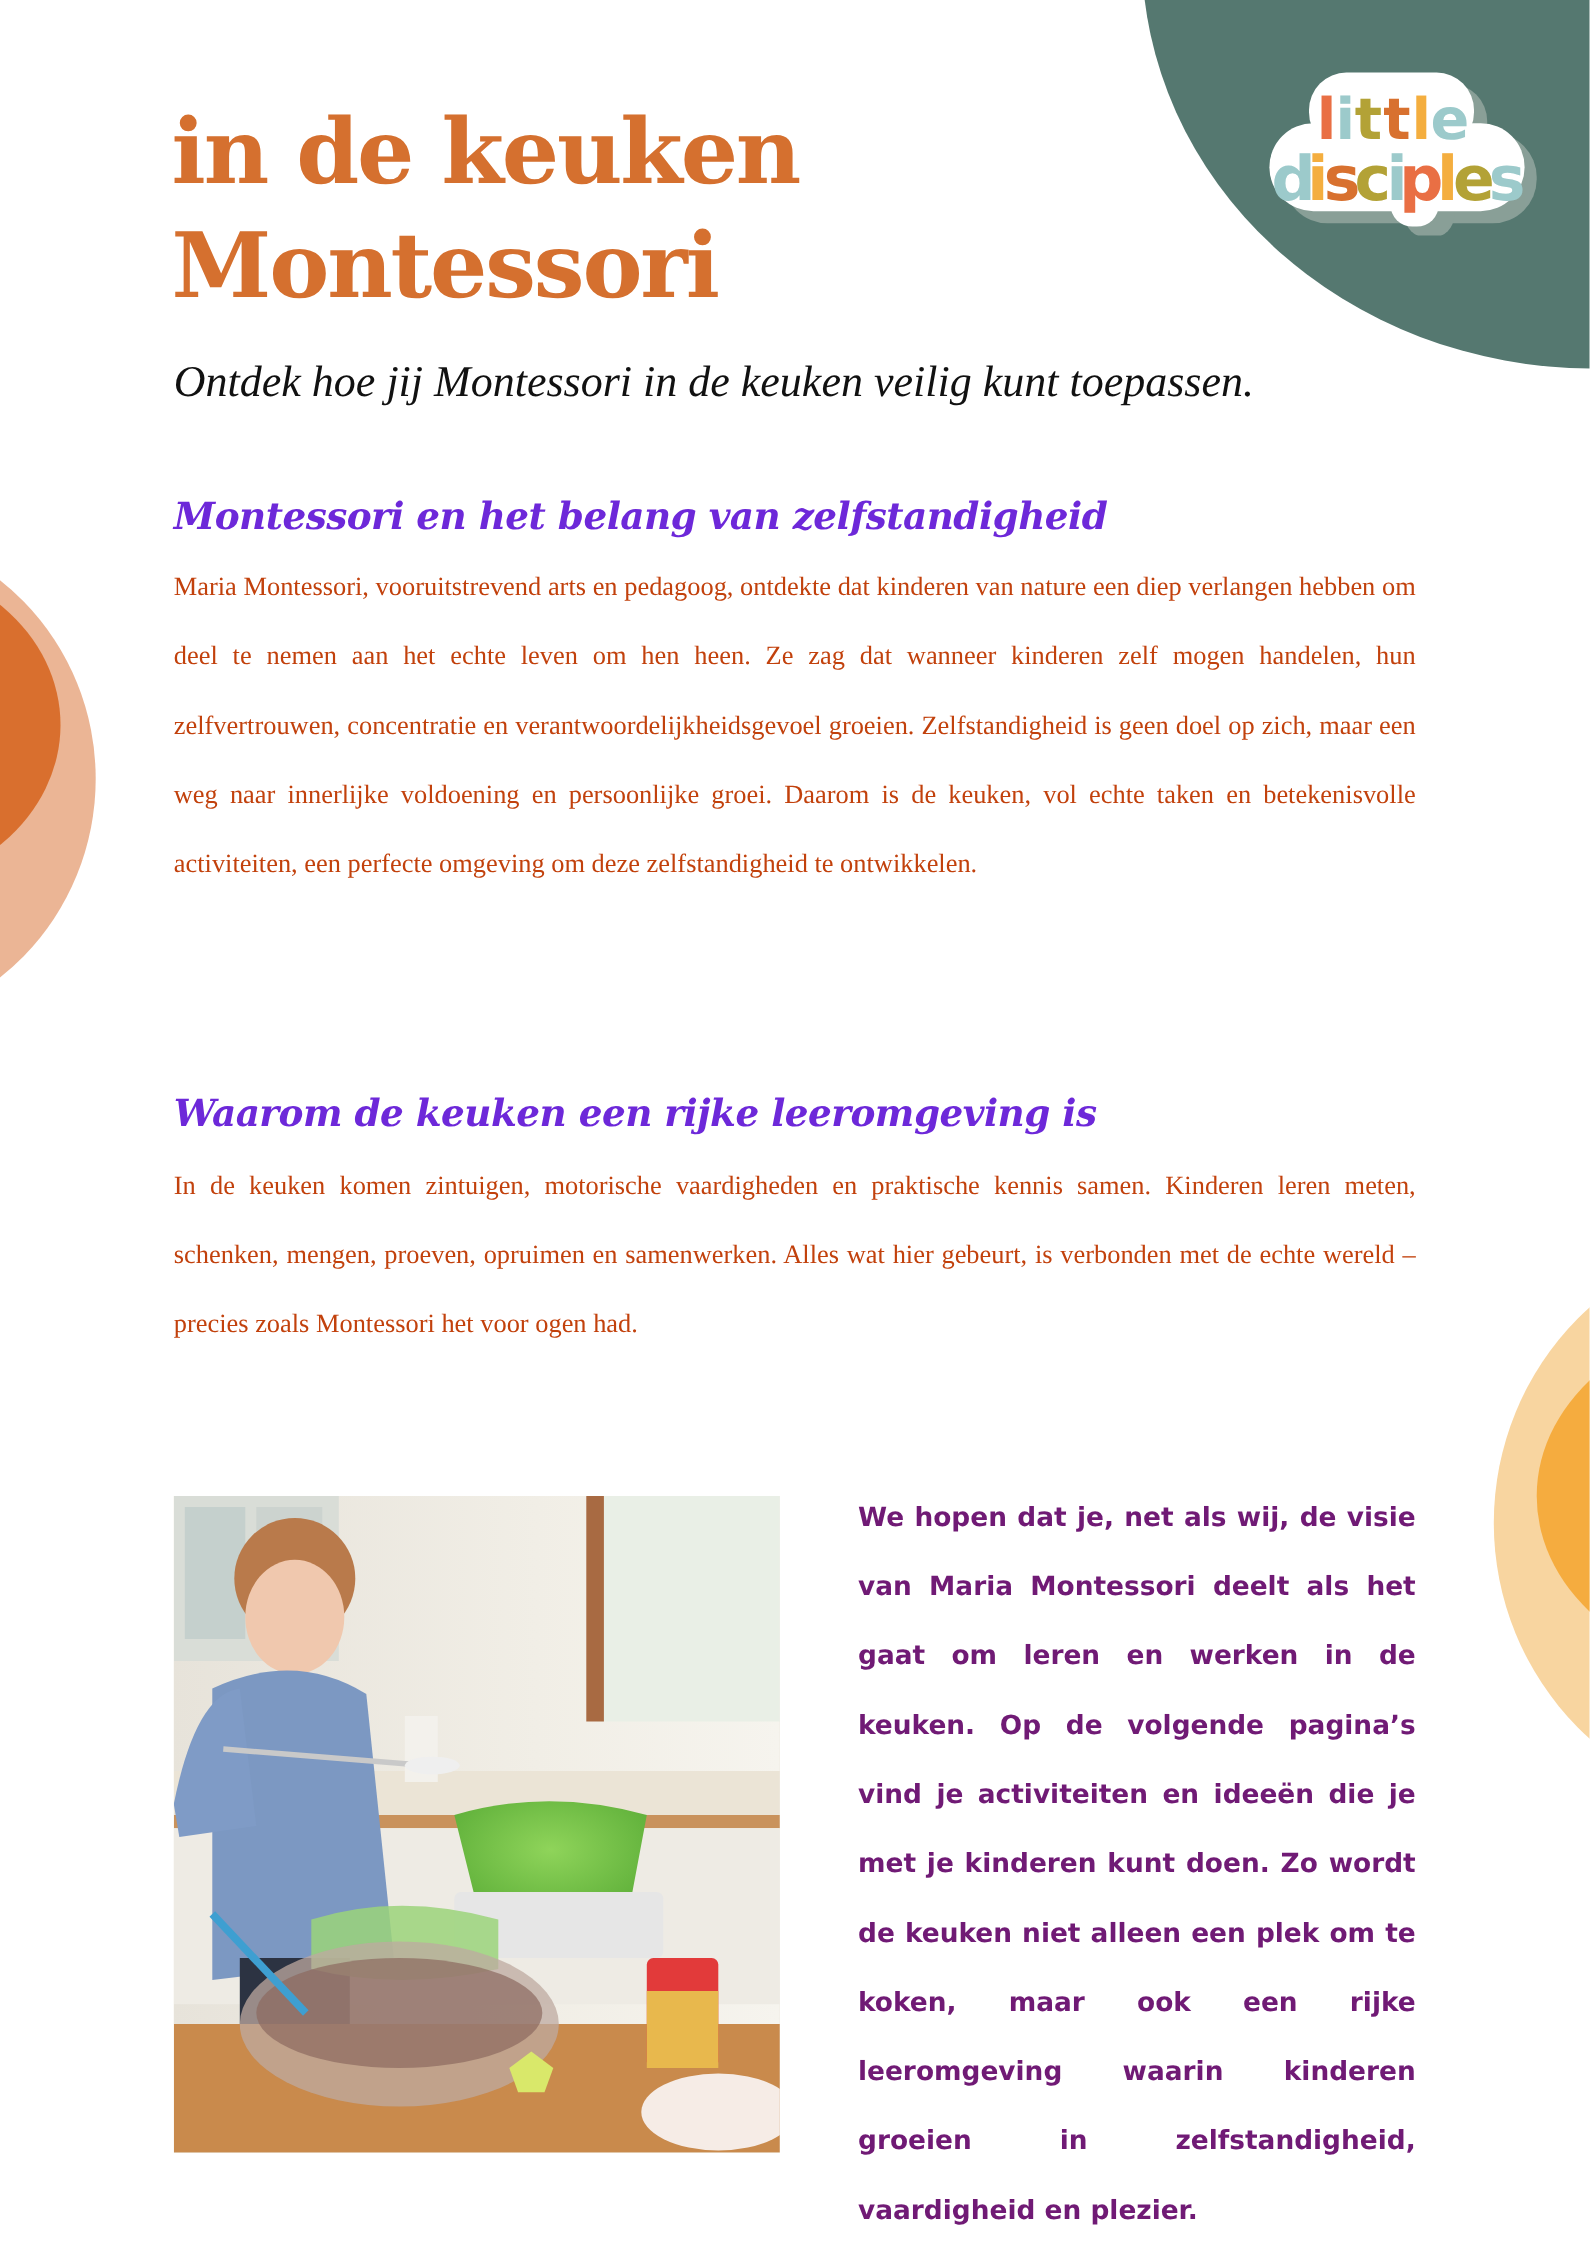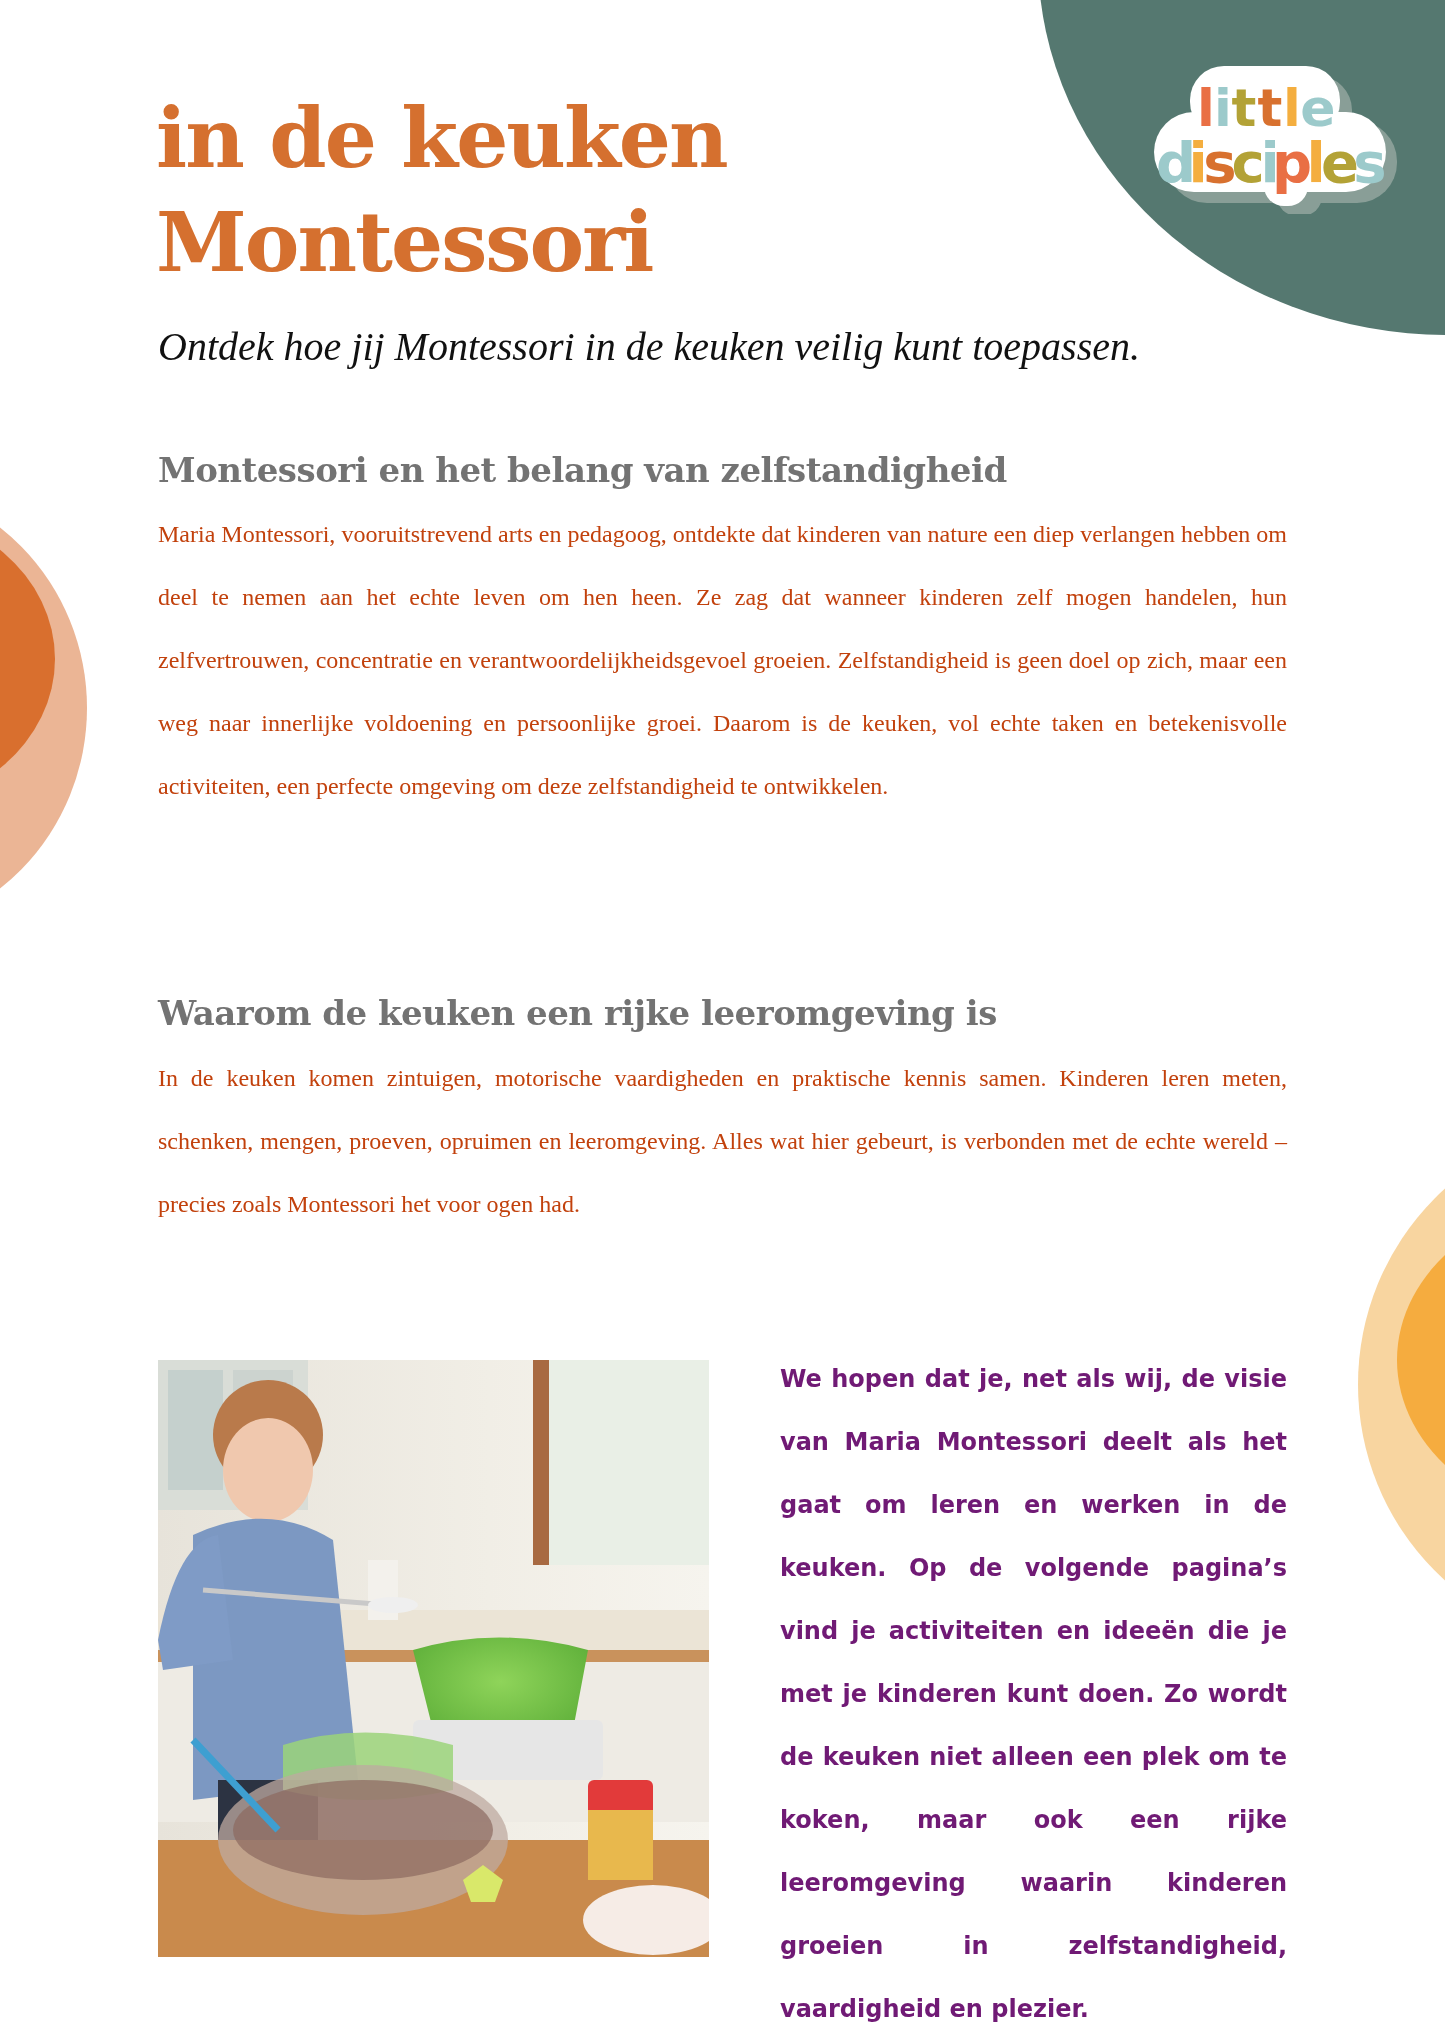--- a/index.html
+++ b/index.html
@@ -28,21 +28,21 @@
   }
   .title span { display: block; }
   .subtitle {
     position: absolute; left: 158px; top: 322px; margin: 0;
     font-family: Liberation Serif, serif; font-style: italic;
     font-size: 40px; line-height: 50px; color: #111111;
   }
   .heading {
     position: absolute; left: 158px; margin: 0;
     font-family: "DejaVu Serif", serif; font-weight: bold;
-    color: #737373; font-size: 34px; line-height: 44px; letter-spacing: -0.5px;
+    color: #6d28d9; font-size: 34px; line-height: 44px; letter-spacing: -0.5px; font-style: italic;
   }
   .h1pos { top: 448px; }
   .h2pos { top: 991px; }
   .body-text {
     position: absolute; left: 158px; width: 1129px; margin: 0;
     font-family: Liberation Serif, serif; font-size: 24px; line-height: 63px;
     text-align: justify; color: #c2410c;
   }
   .p1pos { top: 503px; }
   .p2pos { top: 1047px; }
@@ -103,21 +103,21 @@
   <span>in de keuken</span>
   <span>Montessori</span>
 </h1>
 
 <p class="subtitle">Ontdek hoe jij Montessori in de keuken veilig kunt toepassen.</p>
 
 <h2 class="heading h1pos">Montessori en het belang van zelfstandigheid</h2>
 <p class="body-text p1pos">Maria Montessori, vooruitstrevend arts en pedagoog, ontdekte dat kinderen van nature een diep verlangen hebben om deel te nemen aan het echte leven om hen heen. Ze zag dat wanneer kinderen zelf mogen handelen, hun zelfvertrouwen, concentratie en verantwoordelijkheidsgevoel groeien. Zelfstandigheid is geen doel op zich, maar een weg naar innerlijke voldoening en persoonlijke groei. Daarom is de keuken, vol echte taken en betekenisvolle activiteiten, een perfecte omgeving om deze zelfstandigheid te ontwikkelen.</p>
 
 <h2 class="heading h2pos">Waarom de keuken een rijke leeromgeving is</h2>
-<p class="body-text p2pos">In de keuken komen zintuigen, motorische vaardigheden en praktische kennis samen. Kinderen leren meten, schenken, mengen, proeven, opruimen en leeromgeving. Alles wat hier gebeurt, is verbonden met de echte wereld – precies zoals Montessori het voor ogen had.</p>
+<p class="body-text p2pos">In de keuken komen zintuigen, motorische vaardigheden en praktische kennis samen. Kinderen leren meten, schenken, mengen, proeven, opruimen en samenwerken. Alles wat hier gebeurt, is verbonden met de echte wereld – precies zoals Montessori het voor ogen had.</p>
 
 <div class="photo" title="Kind dat met een lepel ingrediënten afmeet in de keuken">
   <svg viewBox="0 0 551 597" preserveAspectRatio="none" xmlns="http://www.w3.org/2000/svg">
     <defs>
       <linearGradient id="wall" x1="0" y1="0" x2="1" y2="0">
         <stop offset="0" stop-color="#e7e3da"></stop>
         <stop offset="0.6" stop-color="#f1eee6"></stop>
         <stop offset="1" stop-color="#f6f4ee"></stop>
       </linearGradient>
       <radialGradient id="bowl" cx="0.5" cy="0.4" r="0.6">

